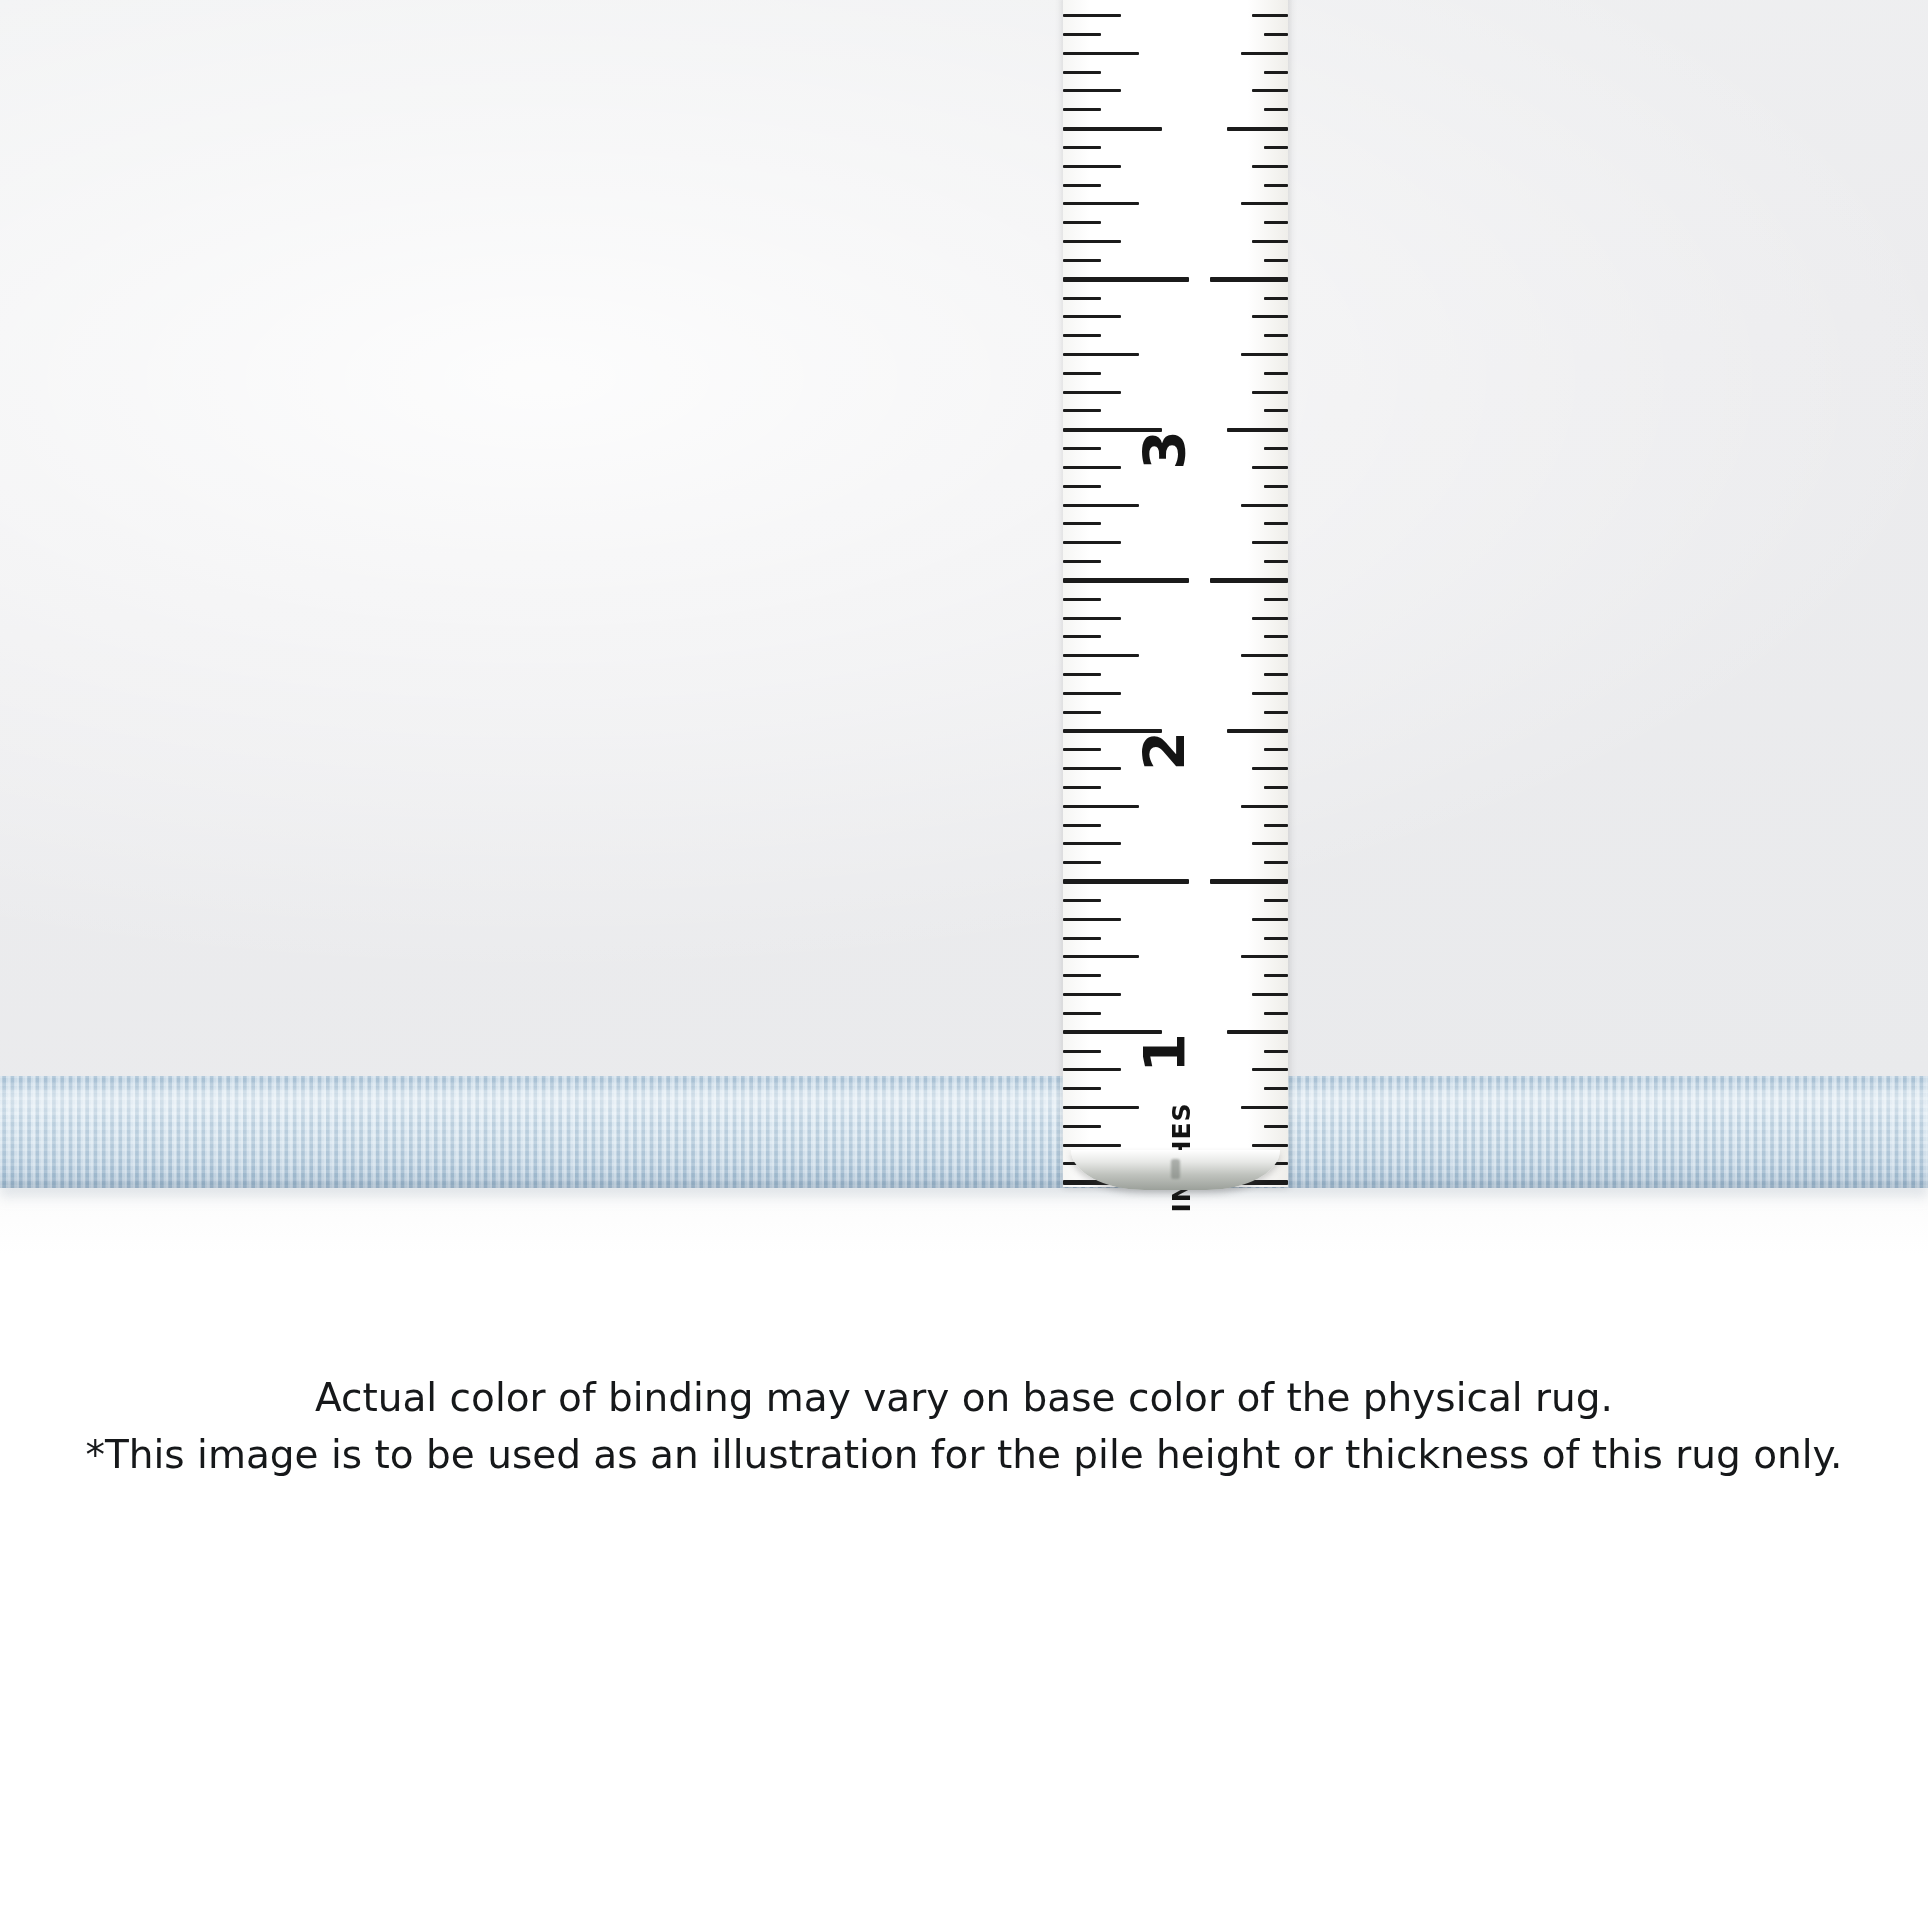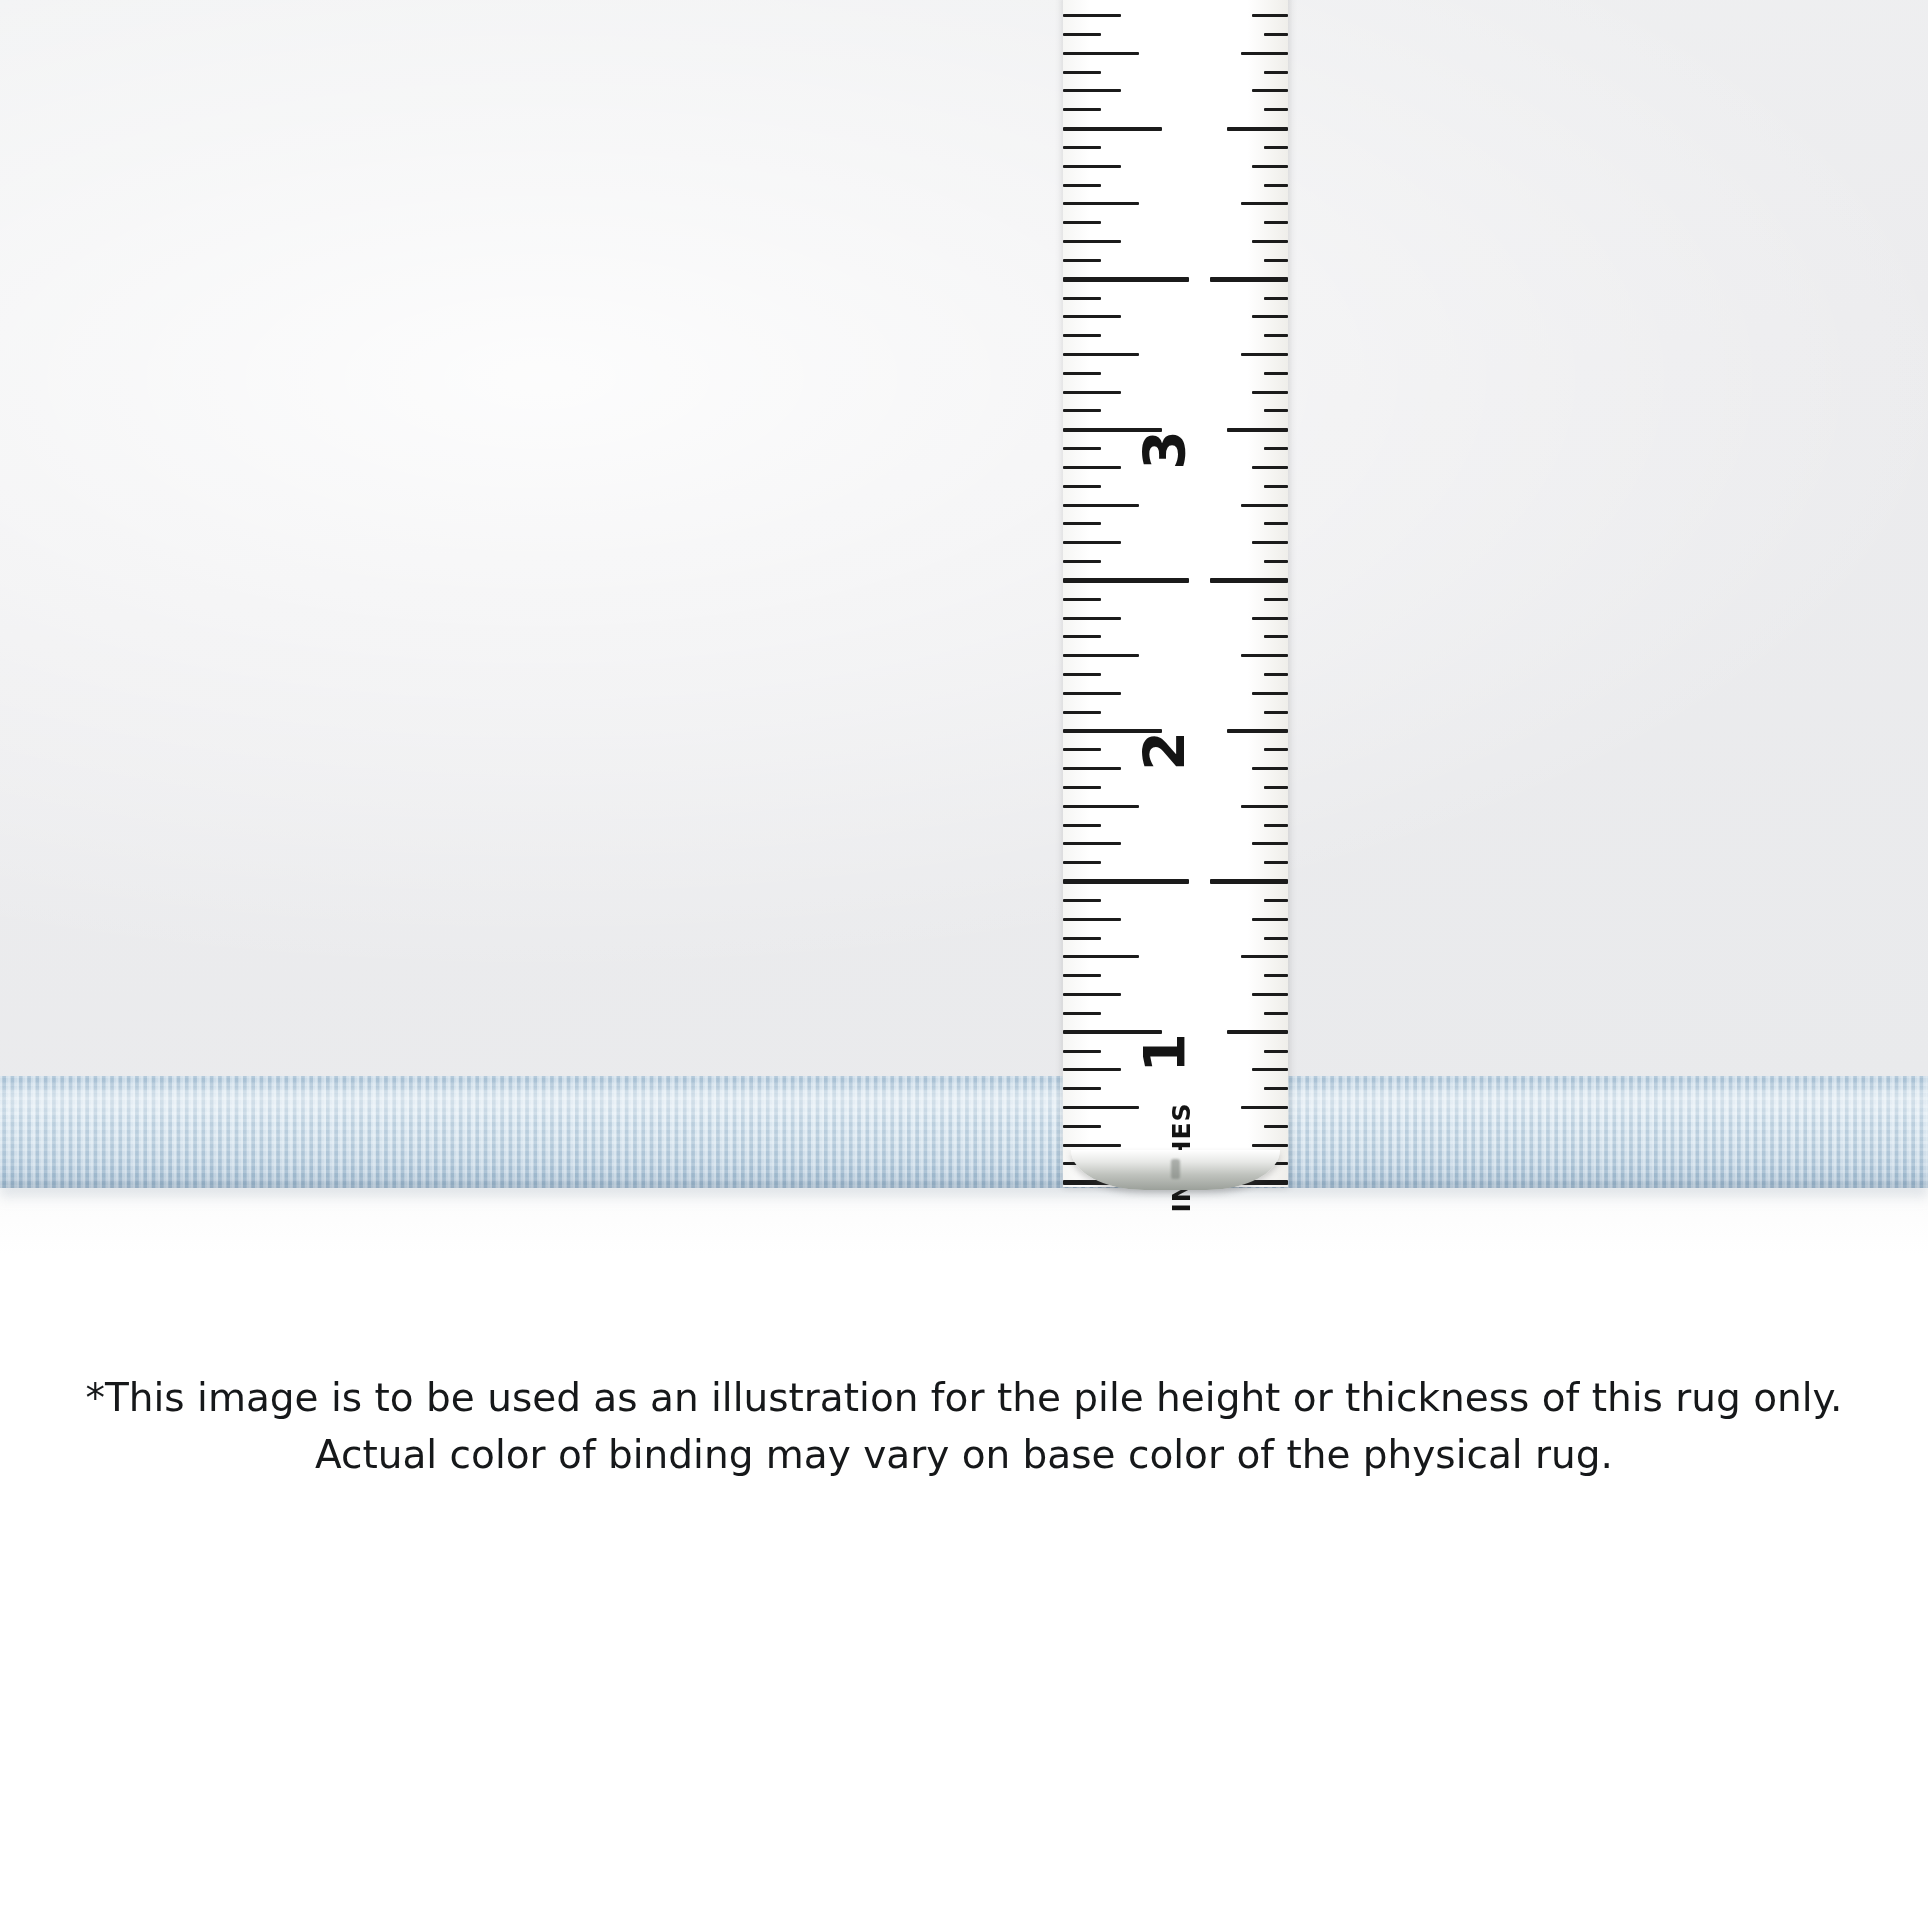--- a/index.html
+++ b/index.html
@@ -354,18 +354,18 @@
       <div class="ruler-label" style="top: 1150px;">INCHES</div>
     </div>
 
     <div class="ruler-tip">
       <div class="nick"></div>
     </div>
 
   </div>
 
   <div class="caption">
+    <span class="line">Actual color of binding may vary on base color of the physical rug.</span>
     <span class="line">*This image is to be used as an illustration for the pile height or thickness of this rug only.</span>
-    <span class="line">Actual color of binding may vary on base color of the physical rug.</span>
   </div>
 
 </div>
 
 
 </body></html>

